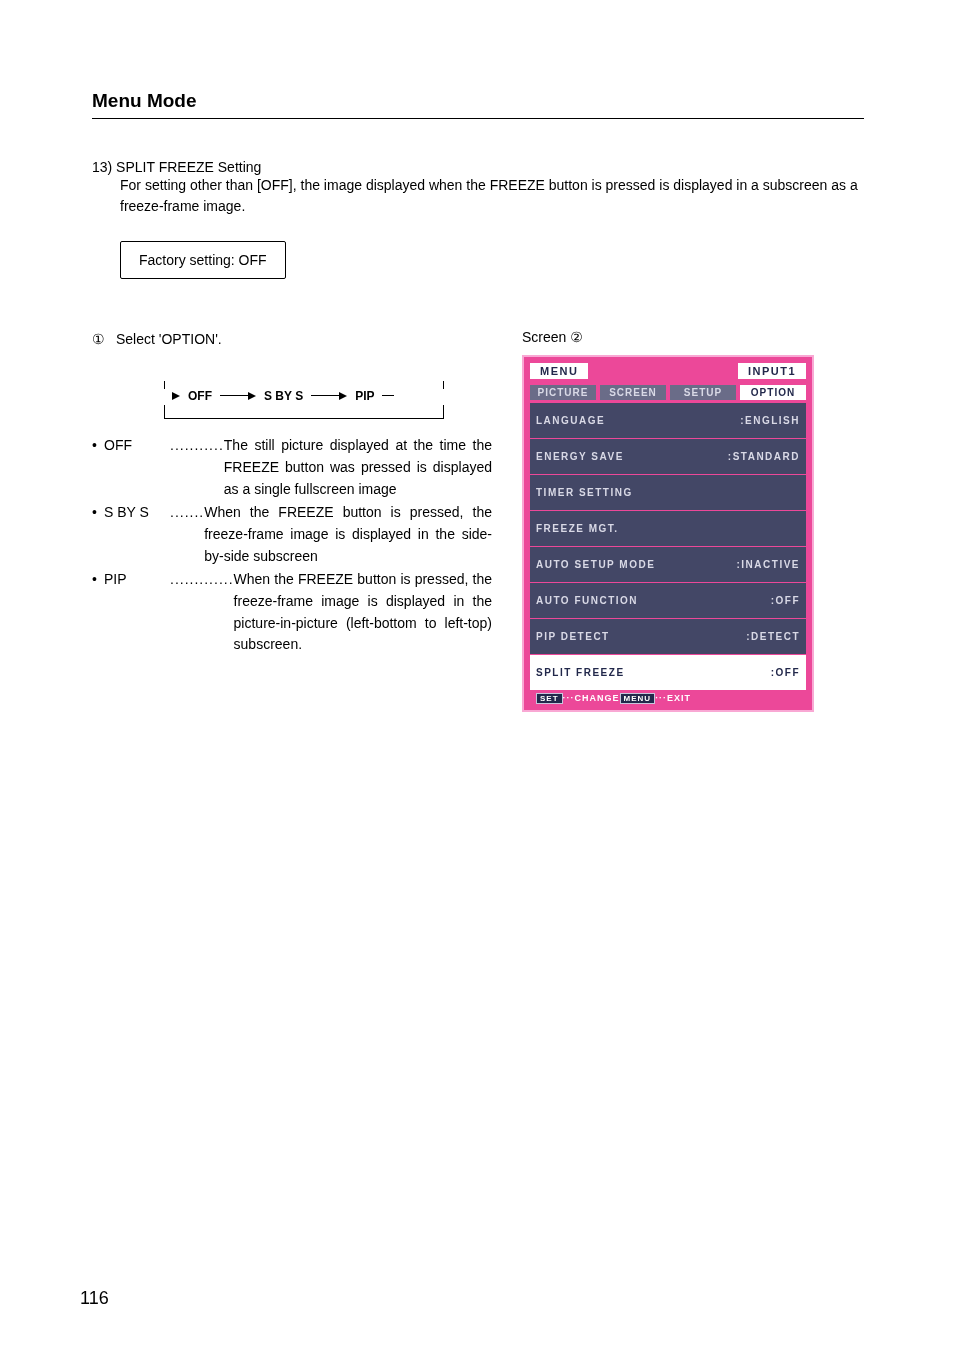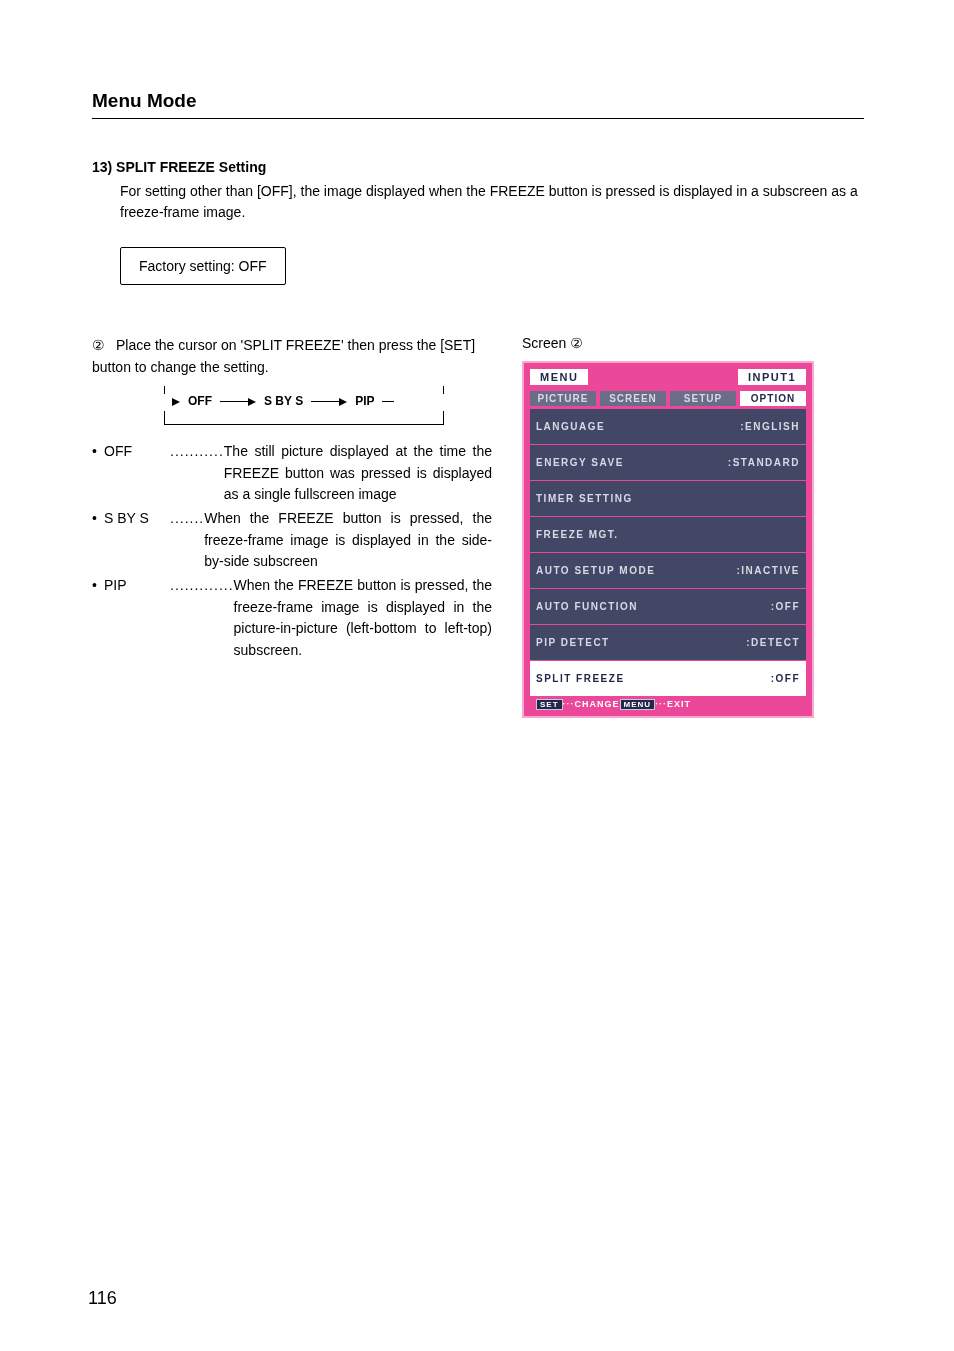--- a/index.html
+++ b/index.html
@@ -14,22 +14,21 @@
   }
   .page-title {
     font-size: 19px;
     font-weight: bold;
     padding-bottom: 6px;
     border-bottom: 1px solid #000;
     margin-bottom: 40px;
   }
   .heading-row {
     font-size: 14px;
-    font-weight: bold;
-    margin-bottom: 6px;
+    font-weight: normal;
   }
   .indent1 { padding-left: 28px; }
   .body-para {
     font-size: 14px;
     line-height: 1.5;
     margin-bottom: 24px;
   }
   .factory-box {
     display: inline-block;
     border: 1px solid #000;
@@ -198,44 +197,44 @@
     padding: 0 3px;
     display: inline-block;
     background: #22284b;
     color: #fff;
     font-size: 8px;
   }
 
   .page-num {
     position: absolute;
     bottom: 42px;
-    left: 88px;
+    left: 80px;
     font-size: 18px;
   }
 </style>
 </head>
 <body>
 
 
 
 <div class="page-title">Menu Mode</div>
 
 <div class="heading-row">13) SPLIT FREEZE Setting</div>
 <div class="body-para indent1">For setting other than [OFF], the image displayed when the FREEZE button is pressed is displayed in a subscreen as a freeze-frame image.</div>
 
 <div class="factory-box">Factory setting:  OFF</div>
 
 <div class="two-col">
   <div class="left-col">
 
-
     <div class="step">
-      <div>
-        <span class="step-num">②</span><span class="step-body">Place the cursor on 'SPLIT FREEZE' then press the [SET] button to change the setting.</span>
-      </div>
+      <span class="step-num">①</span><span class="step-body">Select 'OPTION'.</span>
+    </div>
+
+    <div class="step">
 
       <div class="cycle-wrap">
         <div class="cycle-top-line"></div>
         <div class="cycle-row">
           <div style="width:12px"></div>
           <div class="arrow-head"></div>
           <span class="cycle-label">OFF</span>
           <div class="seg-arrow">
               <div class="hline"></div>
               <div class="arrow-head"></div>

